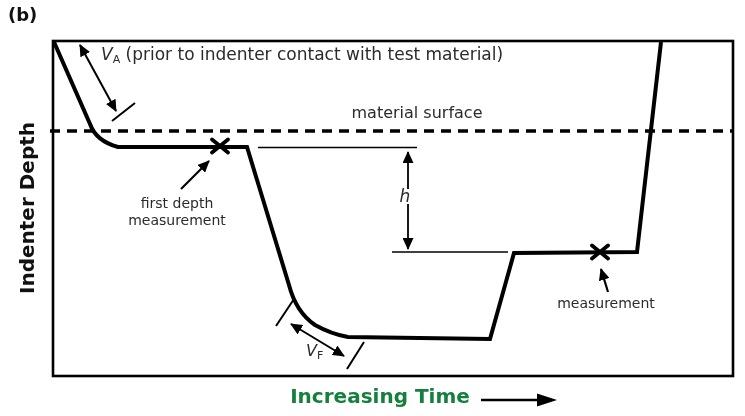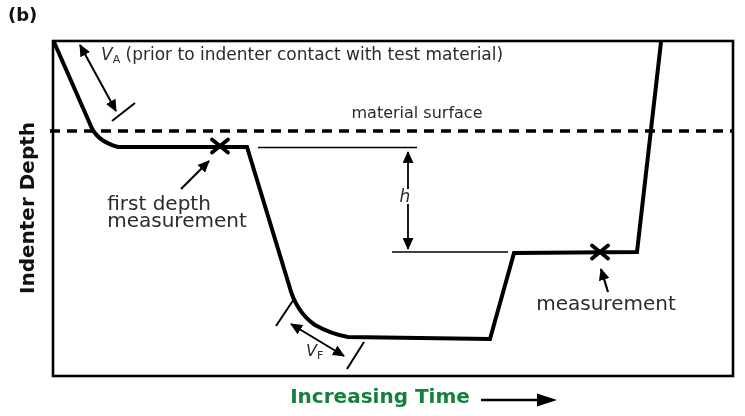--- a/index.html
+++ b/index.html
@@ -16,21 +16,21 @@
     transform:translate(-50%,-50%) rotate(-90deg);white-space:nowrap;
   }
   .xlab{
     left:380px;top:384px;font-size:20px;font-weight:bold;color:#15803d;
     transform:translateX(-50%);white-space:nowrap;
   }
   .va-label{left:101px;top:44px;font-size:17px;white-space:nowrap;}
   .va-label i, .vf-label i, .h-label{font-style:italic;}
   sub{font-size:11px;font-style:normal;vertical-align:-3px;}
   .surface-label{left:393px;top:103px;font-size:16px;transform:translateX(-50%);white-space:nowrap;margin-left:24px;}
-  .callout{font-size:20px;line-height:17px;text-align:left;transform:translateX(-50%);white-space:nowrap;}
+  .callout{font-size:14px;line-height:17px;text-align:center;transform:translateX(-50%);white-space:nowrap;}
   .first-depth{left:177px;top:195px;}
   .final-depth{left:606px;top:295px;}
   .h-label{left:405px;top:196px;font-size:17px;transform:translate(-50%,-50%);}
   .vf-label{left:306px;top:341px;font-size:16px;white-space:nowrap;}
 </style>
 </head>
 <body>
 
 <div class="stage">
 

